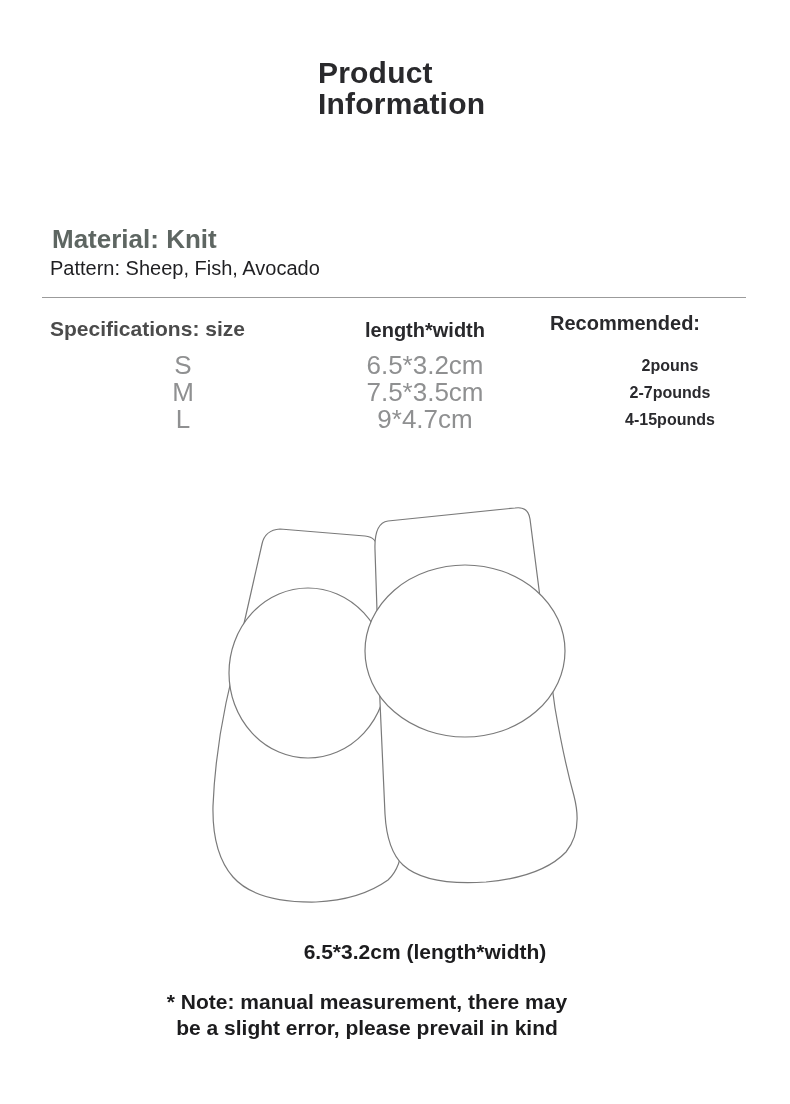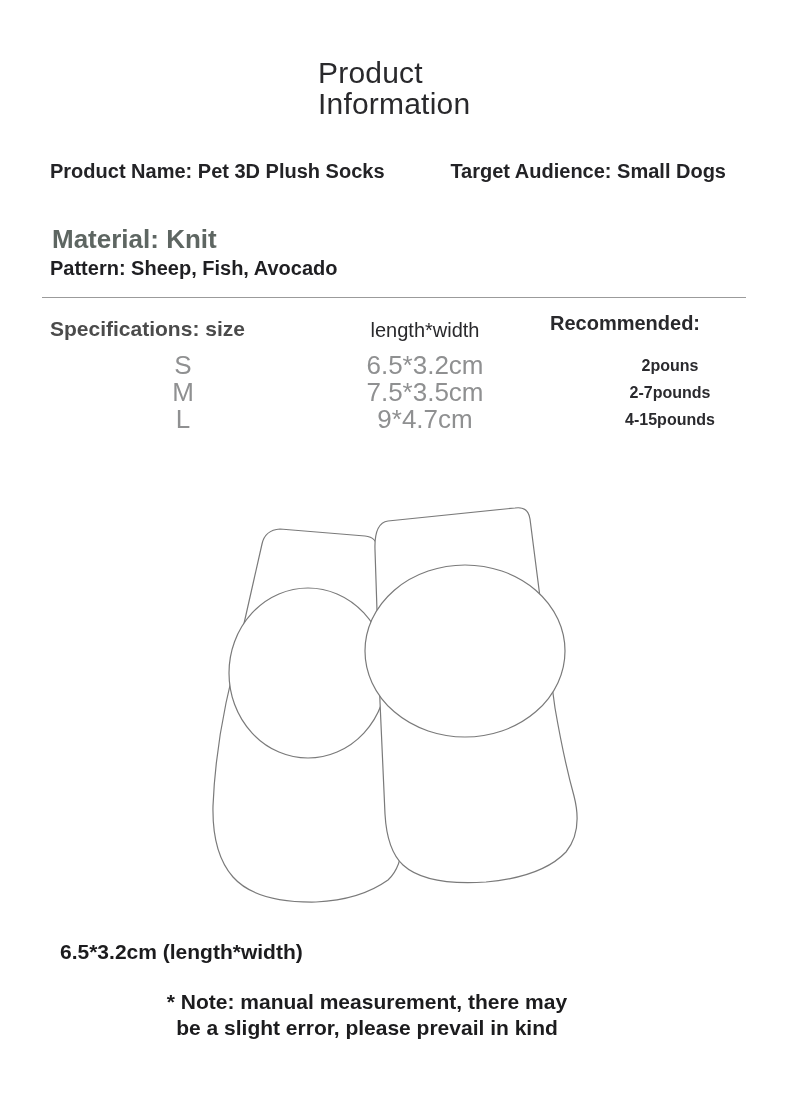--- a/index.html
+++ b/index.html
@@ -6,87 +6,83 @@
   .page{
     position:relative;
     width:790px;height:1104px;
     background:#ffffff;
     font-family:"Liberation Sans", sans-serif;
     color:#29292c;
     overflow:hidden;
   }
   .title{
     position:absolute;top:57px;left:318px;
-    font-size:30px;line-height:31px;font-weight:400;
+    font-size:30px;line-height:31px;font-weight:700;
     letter-spacing:.2px;color:#29292c;
   }
   .row-name-target{
     position:absolute;top:160px;left:0;width:790px;
     display:flex;justify-content:space-between;
     box-sizing:border-box;padding:0 64px 0 50px;
     font-size:20px;font-weight:700;color:#232326;
   }
   .material{
     position:absolute;top:204px;left:52px;
     font-size:26px;font-weight:700;color:#5e6662;margin-top:20px;
   }
   .pattern{
     position:absolute;top:257px;left:50px;
-    font-size:20px;font-weight:700;color:#1f1f22;
+    font-size:20px;font-weight:400;color:#1f1f22;
   }
   .divider{
     position:absolute;top:297px;left:42px;width:704px;height:0;
     border-top:1px solid #9b9b9b;
   }
   .spec-table{
     position:absolute;top:310px;left:0;width:784px;
     display:grid;grid-template-columns:300px 250px 240px;
   }
   .spec-table .hc{height:42px;box-sizing:border-box;}
   .h-size{padding-left:50px;padding-top:7px;text-align:left;
     font-size:21px;font-weight:700;color:#4b4b4b;}
   .h-dim{padding-top:9px;text-align:center;
-    font-size:20px;font-weight:400;color:#29292c;}
+    font-size:20px;font-weight:700;color:#29292c;}
   .h-rec{padding-top:2px;text-align:left;
     font-size:20px;font-weight:700;color:#29292c;}
   .c-size{box-sizing:border-box;padding-left:66px;text-align:center;
     font-size:26px;line-height:27px;color:#8f9091;font-weight:400;}
   .c-dim{text-align:center;font-size:26px;line-height:27px;
     color:#8f9091;font-weight:400;}
   .c-rec{text-align:center;font-size:16px;font-weight:700;
     line-height:27px;color:#2a2a2e;}
   .diagram{position:absolute;top:490px;left:190px;}
   .diagram path,.diagram ellipse{
     fill:#ffffff;stroke:#7a7a7a;stroke-width:1.2;
   }
   .caption{
     position:absolute;top:940px;left:0;width:790px;
-    box-sizing:border-box;padding-left:60px;text-align:left;
+    box-sizing:border-box;padding-left:60px;text-align:center;
     font-size:21px;font-weight:700;color:#1c1c1e;
   }
   .note{
     position:absolute;top:989px;left:0;width:734px;
     text-align:center;font-size:21px;line-height:26px;
     font-weight:700;color:#1c1c1e;
   }
 </style>
 </head>
 <body>
 
 <div class="page">
 
   <div class="title">
     <div>Product</div>
     <div>Information</div>
   </div>
 
-  <div class="row-name-target">
-    <span>Product Name: Pet 3D Plush Socks</span>
-    <span>Target Audience: Small Dogs</span>
-  </div>
 
   <div class="material">Material: Knit</div>
 
   <div class="pattern">Pattern: Sheep, Fish, Avocado</div>
 
   <div class="divider"></div>
 
   <div class="spec-table">
     <div class="hc h-size">Specifications: size</div>
     <div class="hc h-dim">length*width</div>

